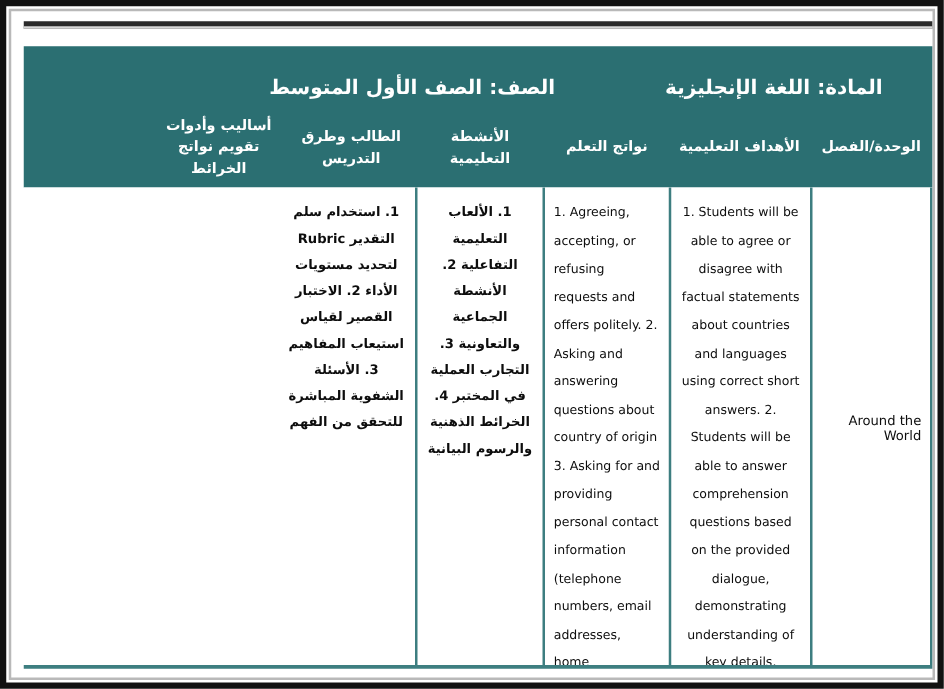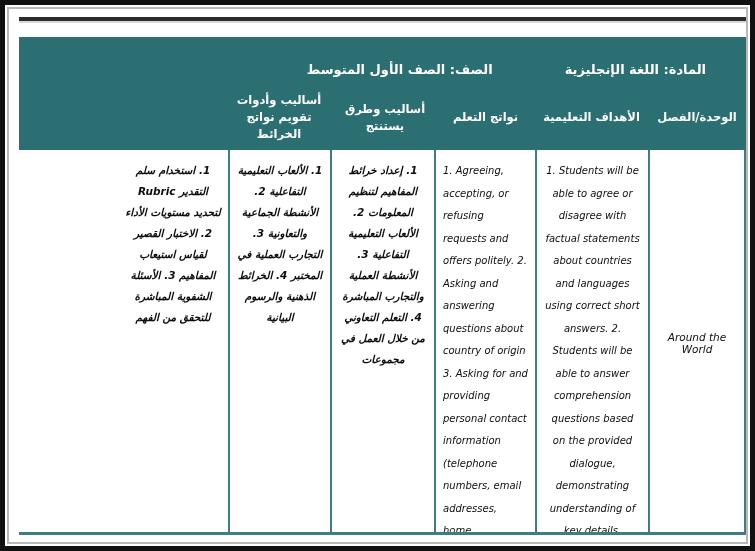--- a/index.html
+++ b/index.html
@@ -67,28 +67,28 @@
     position: absolute;
     left: 0; top: 0;
     width: 727px;
     height: 48px;
     display: flex;
     flex-direction: row;
     align-items: center;
   }
   .meta-item {
     color: #ffffff;
-    font-size: 13px;
+    font-size: 16px;
     font-weight: bold;
     letter-spacing: 0.1px;
     white-space: nowrap;
     direction: rtl;
     padding-top: 16px;
   }
-  .meta-subject { margin-right: 40px; }
+  .meta-subject { margin-right: 40px; margin-left: 16px; }
   .meta-grade   { margin-right: 72px; }
 
   
   .col-head-row {
     position: absolute;
     left: 0;
     top: 48px;
     width: 727px;
     height: 65px;
     display: flex;
@@ -119,21 +119,20 @@
     flex-direction: row;
     background: #ffffff;
     box-sizing: border-box;
     border-bottom: 3px solid #3d7e80;
   }
   .cell {
     box-sizing: border-box;
     border-left: 2px solid #3d7e80;
     padding: 10px 7px 6px 7px;
     overflow: hidden;
-    font-style: italic;
   }
   .cell:last-child { border-left: none; }
   .cell.edge-right { border-right: 2px solid #3d7e80; }
 
   .cell-ar {
     direction: rtl;
     text-align: center;
     font-size: 10.5px;
     line-height: 2.0;
     color: #0d0d0d;
@@ -141,21 +140,21 @@
   }
   .cell-en {
     direction: ltr;
     text-align: left;
     font-size: 10px;
     line-height: 2.25;
     color: #0d0d0d;
   }
   .cell-en-center {
     direction: ltr;
-    text-align: center;
+    text-align: right;
     font-size: 10.5px;
     color: #0d0d0d;
     display: flex;
     align-items: center;
     justify-content: center;
   }
 
   
   .w-unit      { width: 98px;  }  
   .w-goals     { width: 113px; text-align: center; }  
@@ -177,36 +176,36 @@
 
       <div class="meta-row">
         <div class="meta-item meta-subject">المادة: اللغة الإنجليزية</div>
         <div class="meta-item meta-grade">الصف: الصف الأول المتوسط</div>
       </div>
 
       <div class="col-head-row">
         <div class="col-head w-unit">الوحدة/الفصل</div>
         <div class="col-head w-goals">الأهداف التعليمية</div>
         <div class="col-head w-outcomes">نواتج التعلم</div>
-        <div class="col-head w-methods">أساليب وطرق يستنتج</div>
+        <div class="col-head w-activity">الأنشطة التعليمية</div>
+        <div class="col-head w-methods">الطالب وطرق التدريس</div>
         <div class="col-head w-assess">أساليب وأدوات تقويم نواتج الخرائط</div>
       </div>
 
     </div>
 
     <div class="body-row">
 
       <div class="cell cell-en-center w-unit edge-right">Around the World</div>
 
       <div class="cell cell-en w-goals">1. Students will be able to agree or disagree with factual statements about countries and languages using correct short answers. 2. Students will be able to answer comprehension questions based on the provided dialogue, demonstrating understanding of key details.</div>
 
       <div class="cell cell-en w-content">1. Agreeing, accepting, or refusing requests and offers politely. 2. Asking and answering questions about country of origin 3. Asking for and providing personal contact information (telephone numbers, email addresses, home addresses).</div>
 
 
-      <div class="cell cell-ar w-activity">1. إعداد خرائط المفاهيم لتنظيم المعلومات 2. الألعاب التعليمية التفاعلية 3. الأنشطة العملية والتجارب المباشرة 4. التعلم التعاوني من خلال العمل في مجموعات</div>
 
       <div class="cell cell-ar w-methods">1. الألعاب التعليمية التفاعلية 2. الأنشطة الجماعية والتعاونية 3. التجارب العملية في المختبر 4. الخرائط الذهنية والرسوم البيانية</div>
 
       <div class="cell cell-ar w-assess">1. استخدام سلم التقدير Rubric لتحديد مستويات الأداء 2. الاختبار القصير لقياس استيعاب المفاهيم 3. الأسئلة الشفوية المباشرة للتحقق من الفهم</div>
 
     </div>
 
   </div>
 </div>
 

